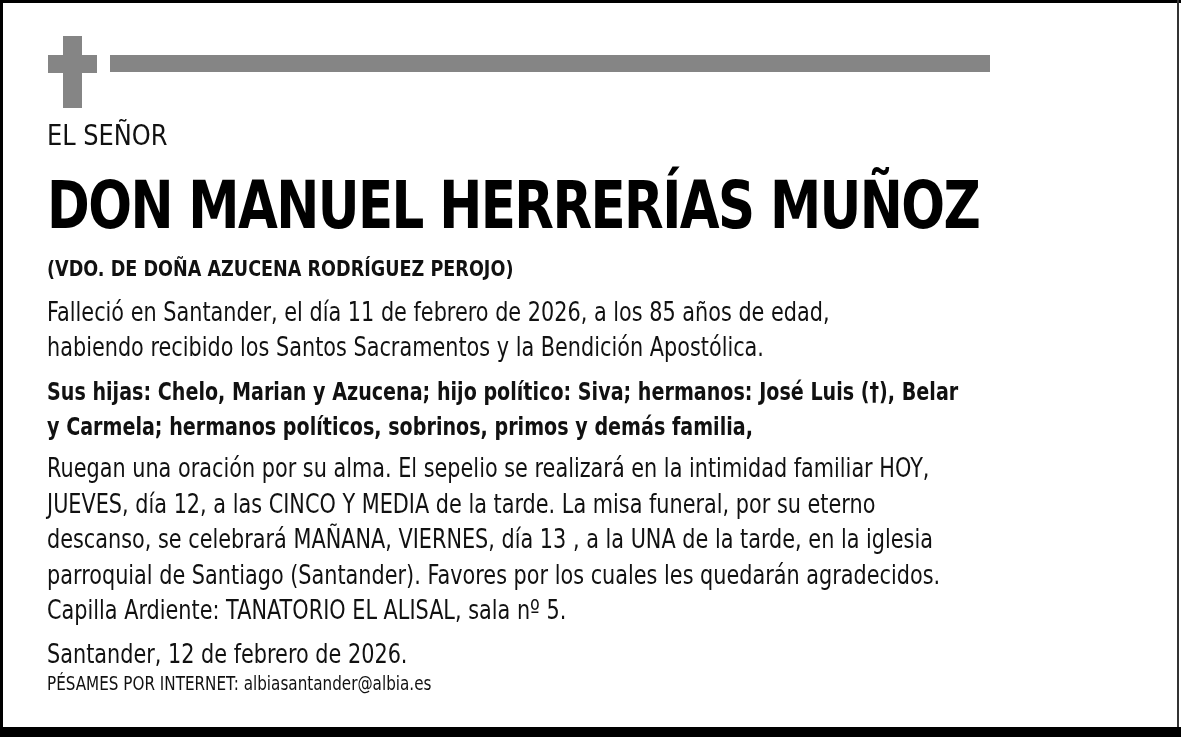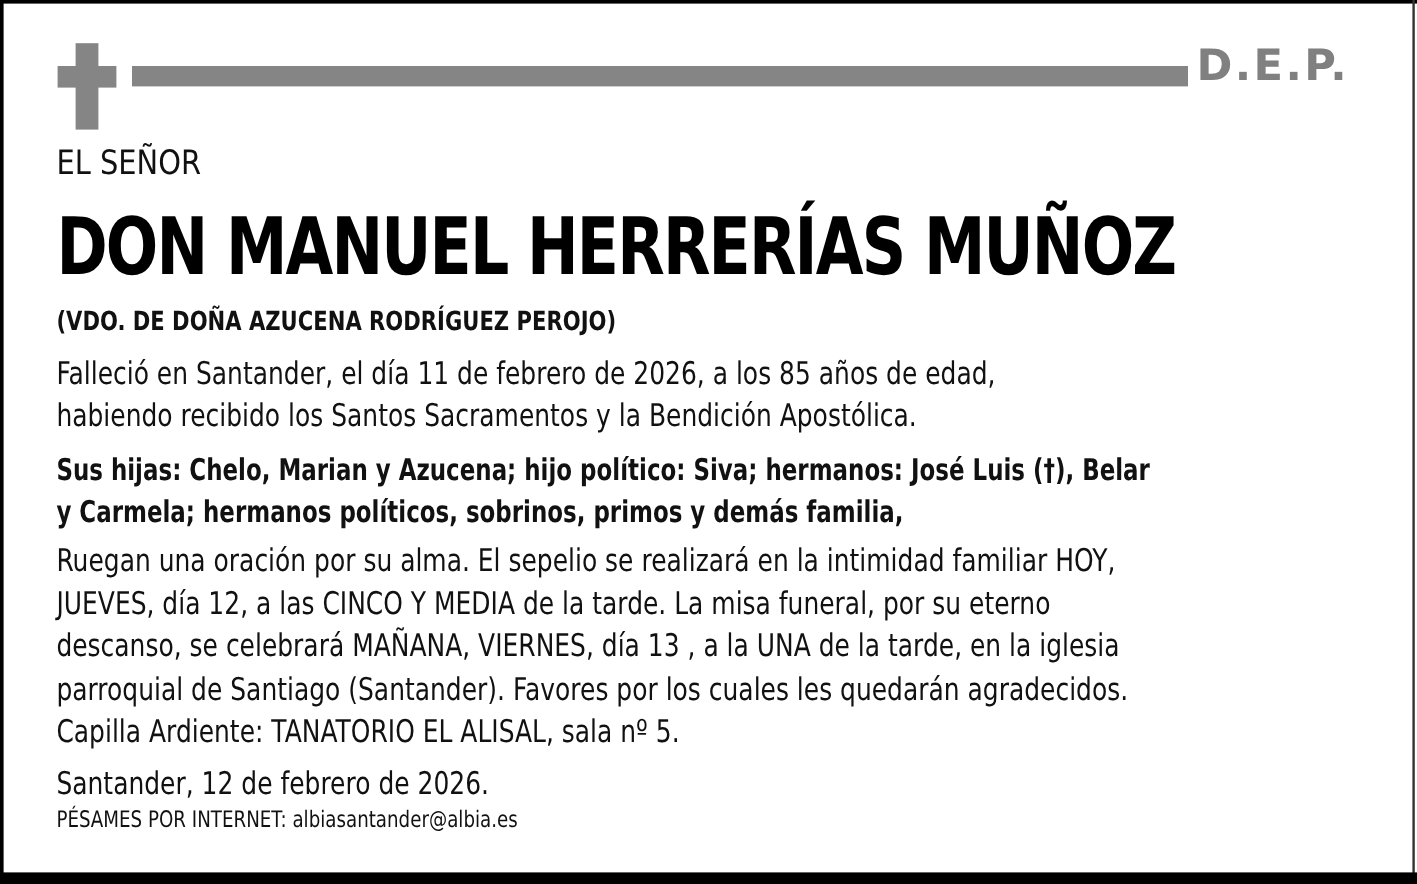--- a/index.html
+++ b/index.html
@@ -31,21 +31,20 @@
   <div class="border-top"></div>
   <div class="border-left"></div>
   <div class="border-right"></div>
   <div class="border-bottom"></div>
 
   <div>
     <div class="cross-v"></div>
     <div class="cross-h"></div>
   </div>
   <div class="rule"></div>
-  <div class="dep">D.E.P.</div>
 
   <div class="txt senor">EL SEÑOR</div>
   <div class="txt name">DON MANUEL HERRERÍAS MUÑOZ</div>
   <div class="txt widow">(VDO. DE DOÑA AZUCENA RODRÍGUEZ PEROJO)</div>
 
   <div class="txt body1">
     <span class="line">Falleció en Santander, el día 11 de febrero de 2026, a los 85 años de edad,</span>
     <span class="line">habiendo recibido los Santos Sacramentos y la Bendición Apostólica.</span>
   </div>
 

